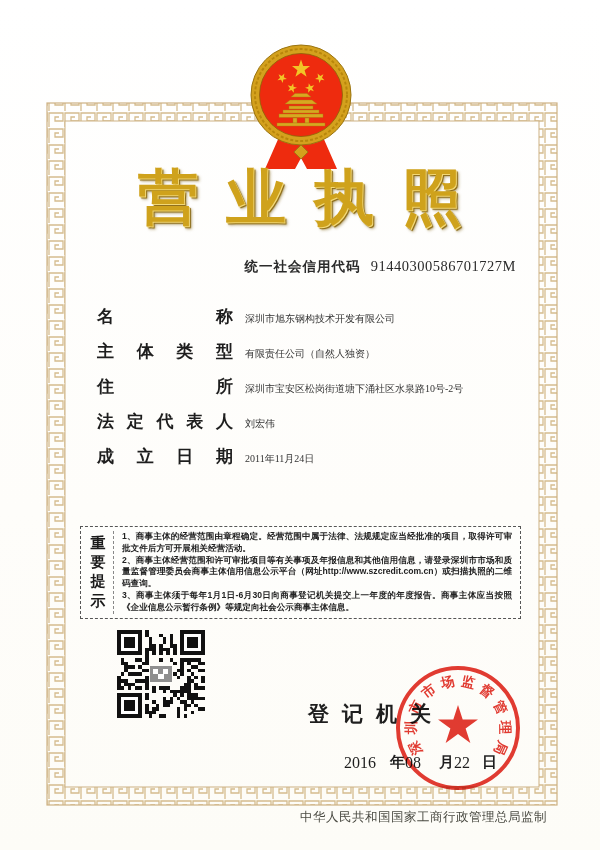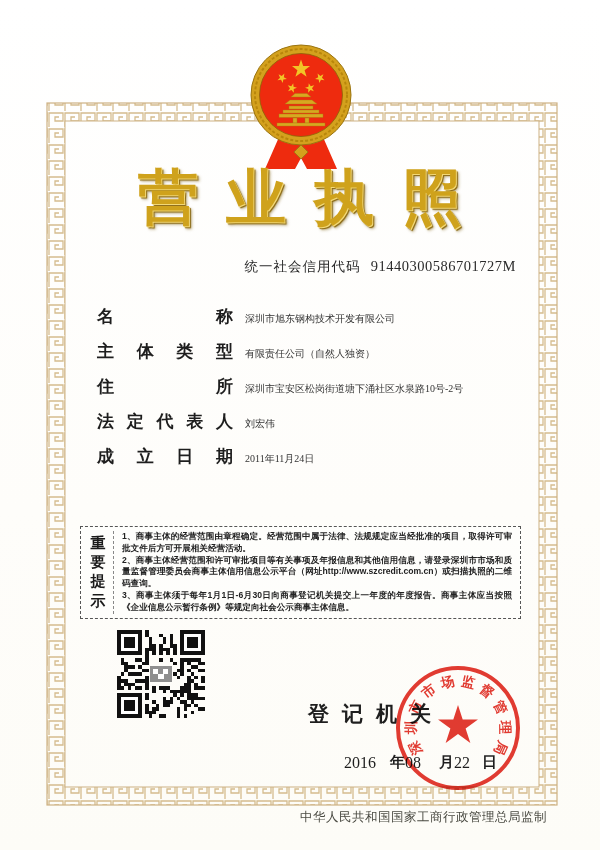--- a/index.html
+++ b/index.html
@@ -15,21 +15,21 @@
     display:flex;justify-content:center;gap:28px;
   }
   .title .tchar{
     font-size:60px;font-weight:900;line-height:1;
     font-family:"Liberation Sans",sans-serif;
     color:var(--gold_title,#cfa21c);
     text-shadow:1px 1px 0 #f2d878,2px 2px 1px #8a6810,3px 3px 3px rgba(120,90,10,.45);
   }
   
   .credit{position:absolute;top:257px;right:84px;white-space:nowrap;}
-  .credit .clabel{font-weight:normal;font-size:13.5px;letter-spacing:1px;}
+  .credit .clabel{font-weight:bold;font-size:13.5px;letter-spacing:1px;}
   .credit .cvalue{font-family:"Liberation Serif",serif;font-size:14.5px;margin-left:6px;letter-spacing:.5px;text-align:center;}
   
   .fields{position:absolute;left:97px;top:306px;width:424px;}
   .frow{display:flex;align-items:flex-end;margin-bottom:13px;}
   .flabel{
     width:136px;min-width:136px;font-size:17px;font-weight:bold;line-height:22px;
     text-align:justify;text-align-last:justify;text-justify:inter-character;color:#1e1e1e;
   }
   .fvalue{
     margin-left:12px;font-family:"Liberation Serif",serif;font-size:10px;

